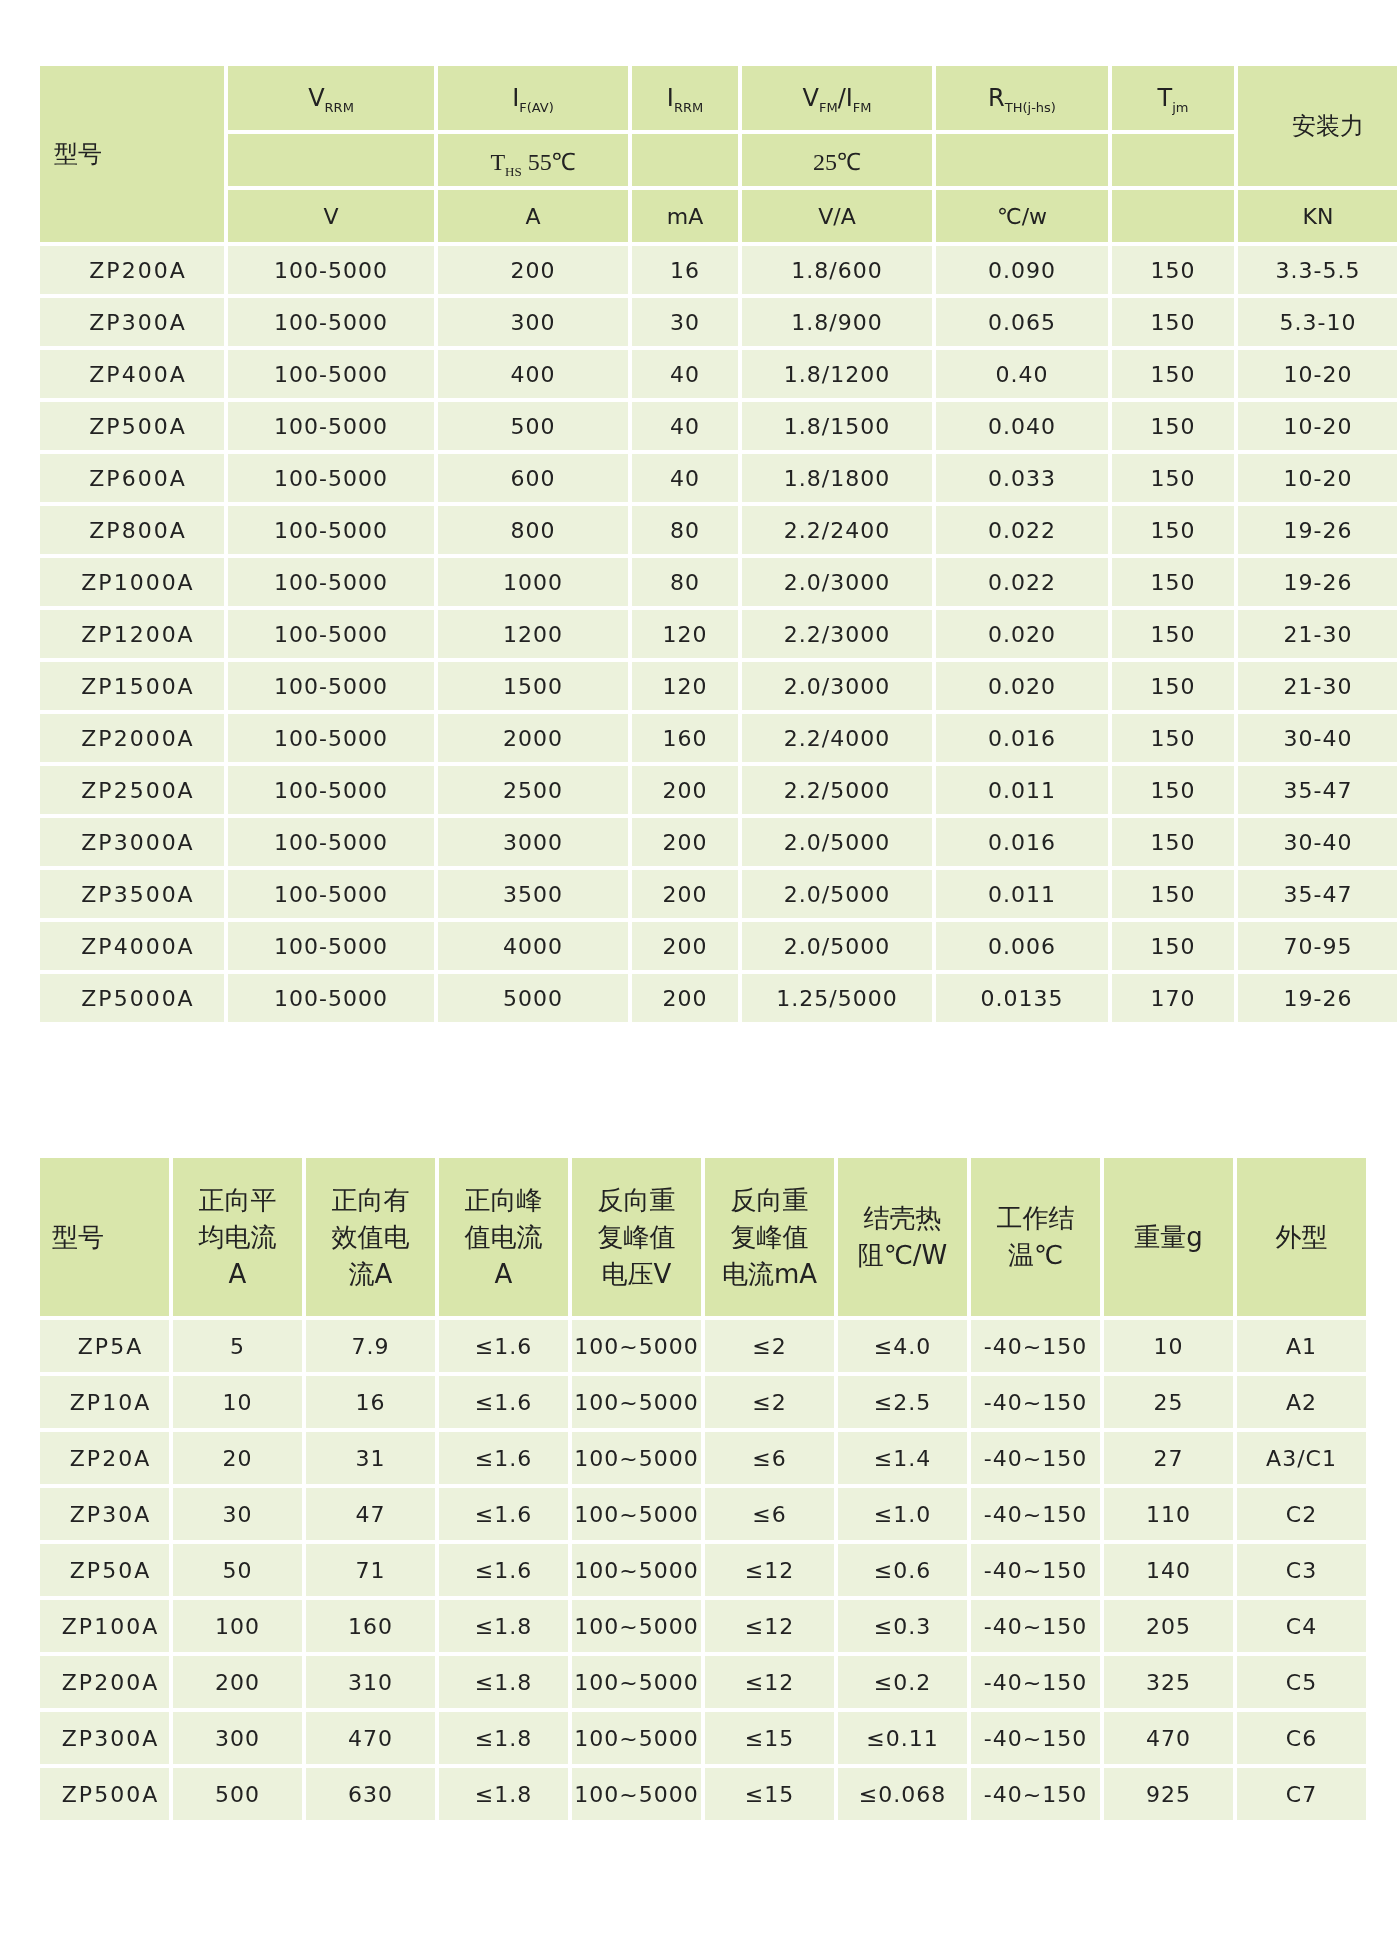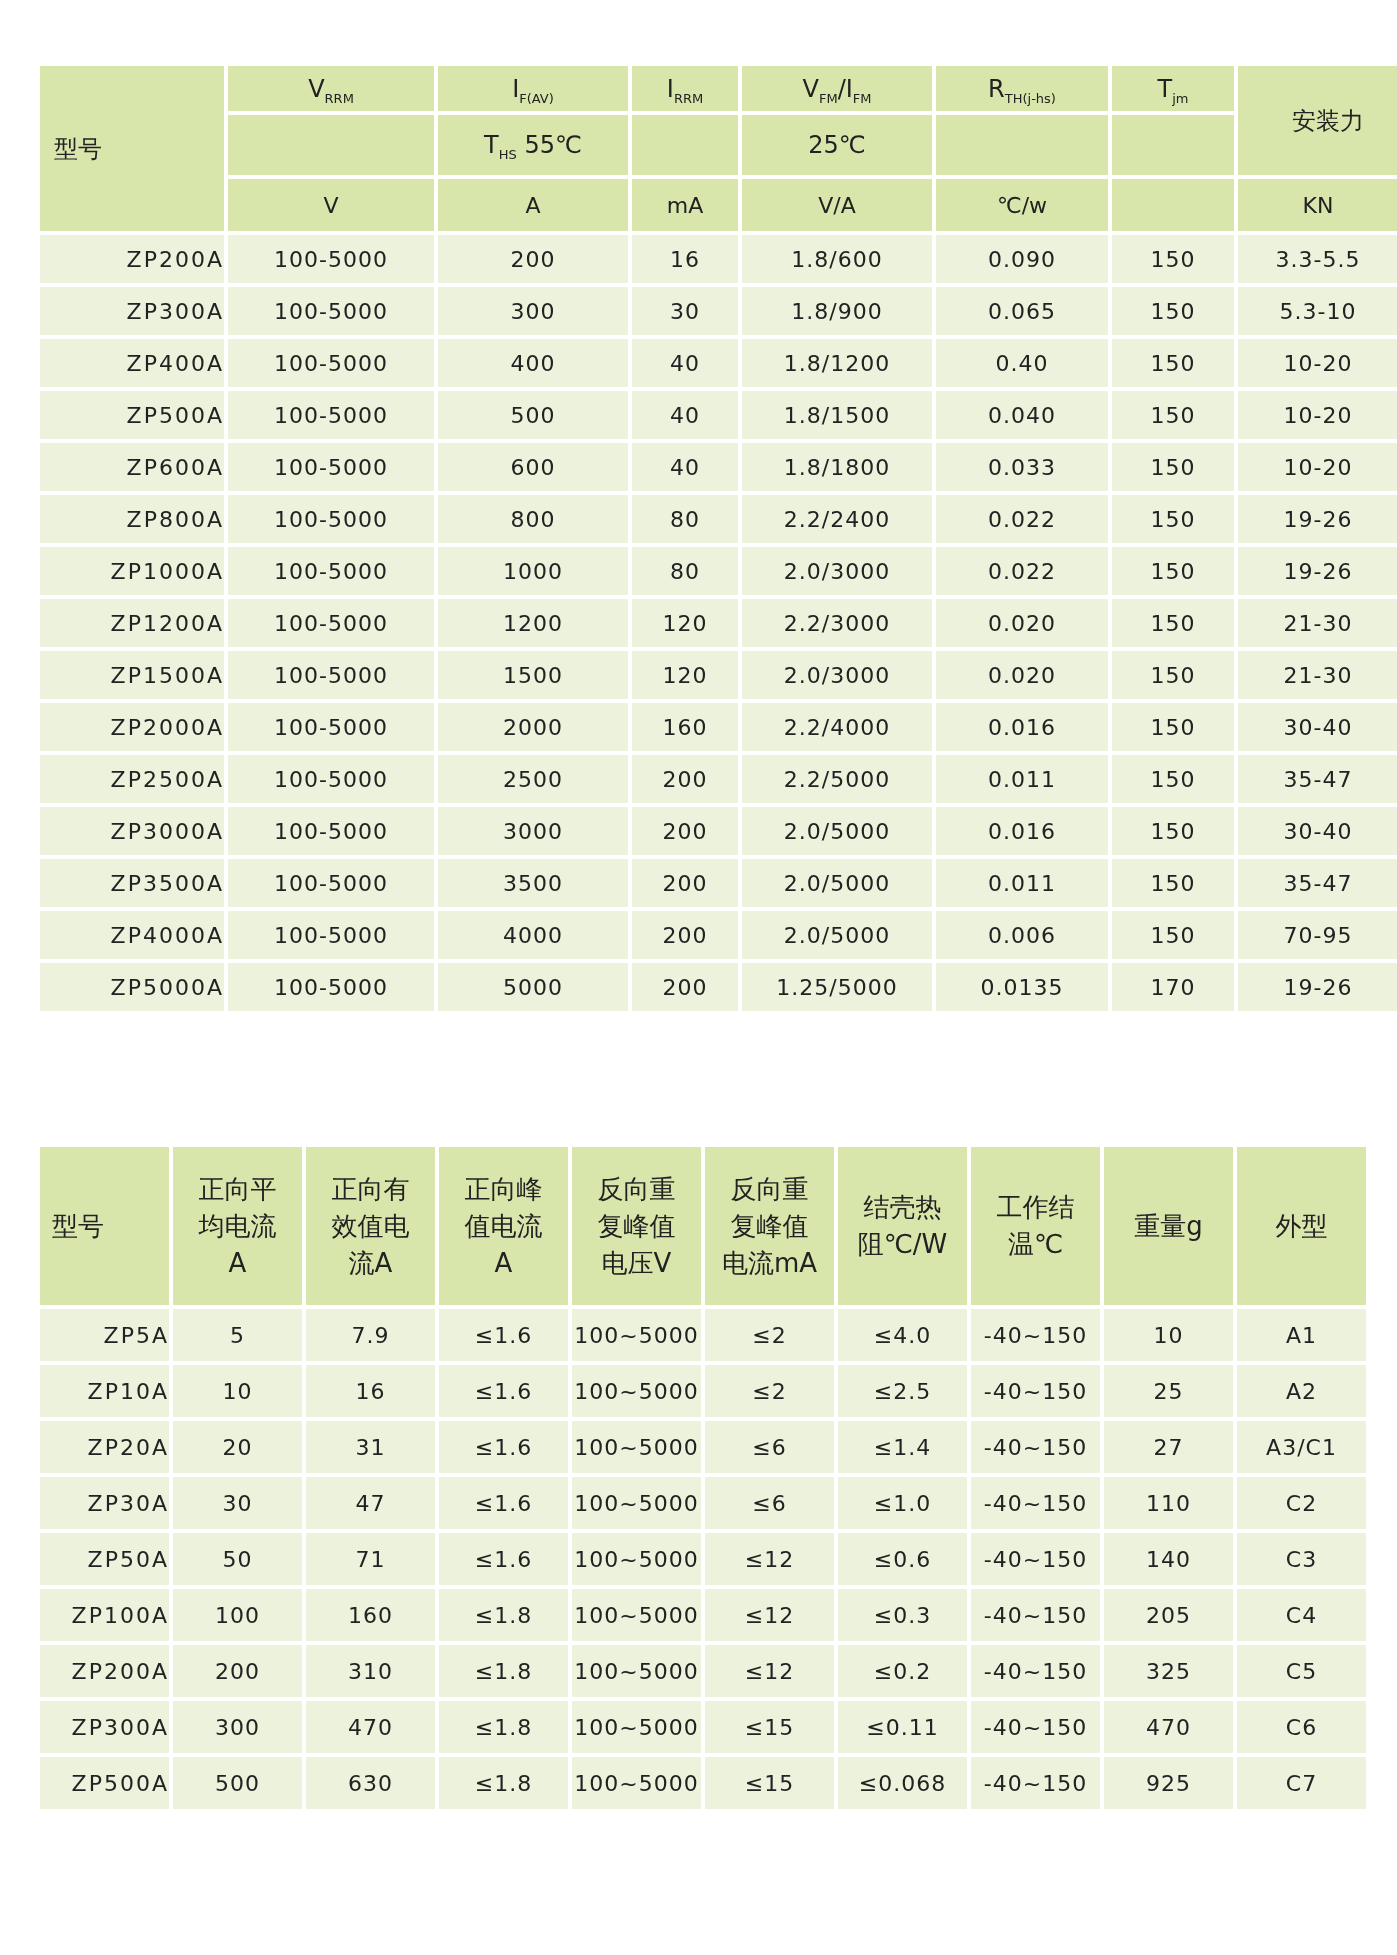--- a/index.html
+++ b/index.html
@@ -31,38 +31,38 @@
   }
   thead th {
     background: var(--header_bg, #d9e6ab);
   }
 
   
   #t1 {
     width: 1330px;
     margin: 62px 0 0 36px;
   }
-  #t1 thead tr.h1 th { height: 45px; font-size: 24px; }
-  #t1 thead tr.h2 th { height: 60px; font-size: 24px; }
+  #t1 thead tr.h1 th { height: 64px; font-size: 24px; }
+  #t1 thead tr.h2 th { height: 52px; font-size: 24px; font-family: Liberation Serif, serif; }
   #t1 thead tr.h3 th { height: 52px; font-size: 22px; }
   #t1 sub { font-size: 13px; line-height: 0; letter-spacing: 0; }
   #t1 th.model-h {
     font-size: 26px;
     text-align: left;
     padding-left: 14px;
   }
   #t1 th.force-h { font-size: 26px; padding-left: 20px; }
   #t1 tbody td {
     height: 48px;
     font-size: 22px;
     letter-spacing: 1px;
   }
   #t1 tbody td.model,
   #t2 tbody td.model {
-    text-align: right;
+    text-align: center;
     padding-left: 12px;
     letter-spacing: 2px;
   }
 
   
   #t2 {
     width: 1334px;
     margin: 128px 0 0 36px;
   }
   #t2 thead th {

